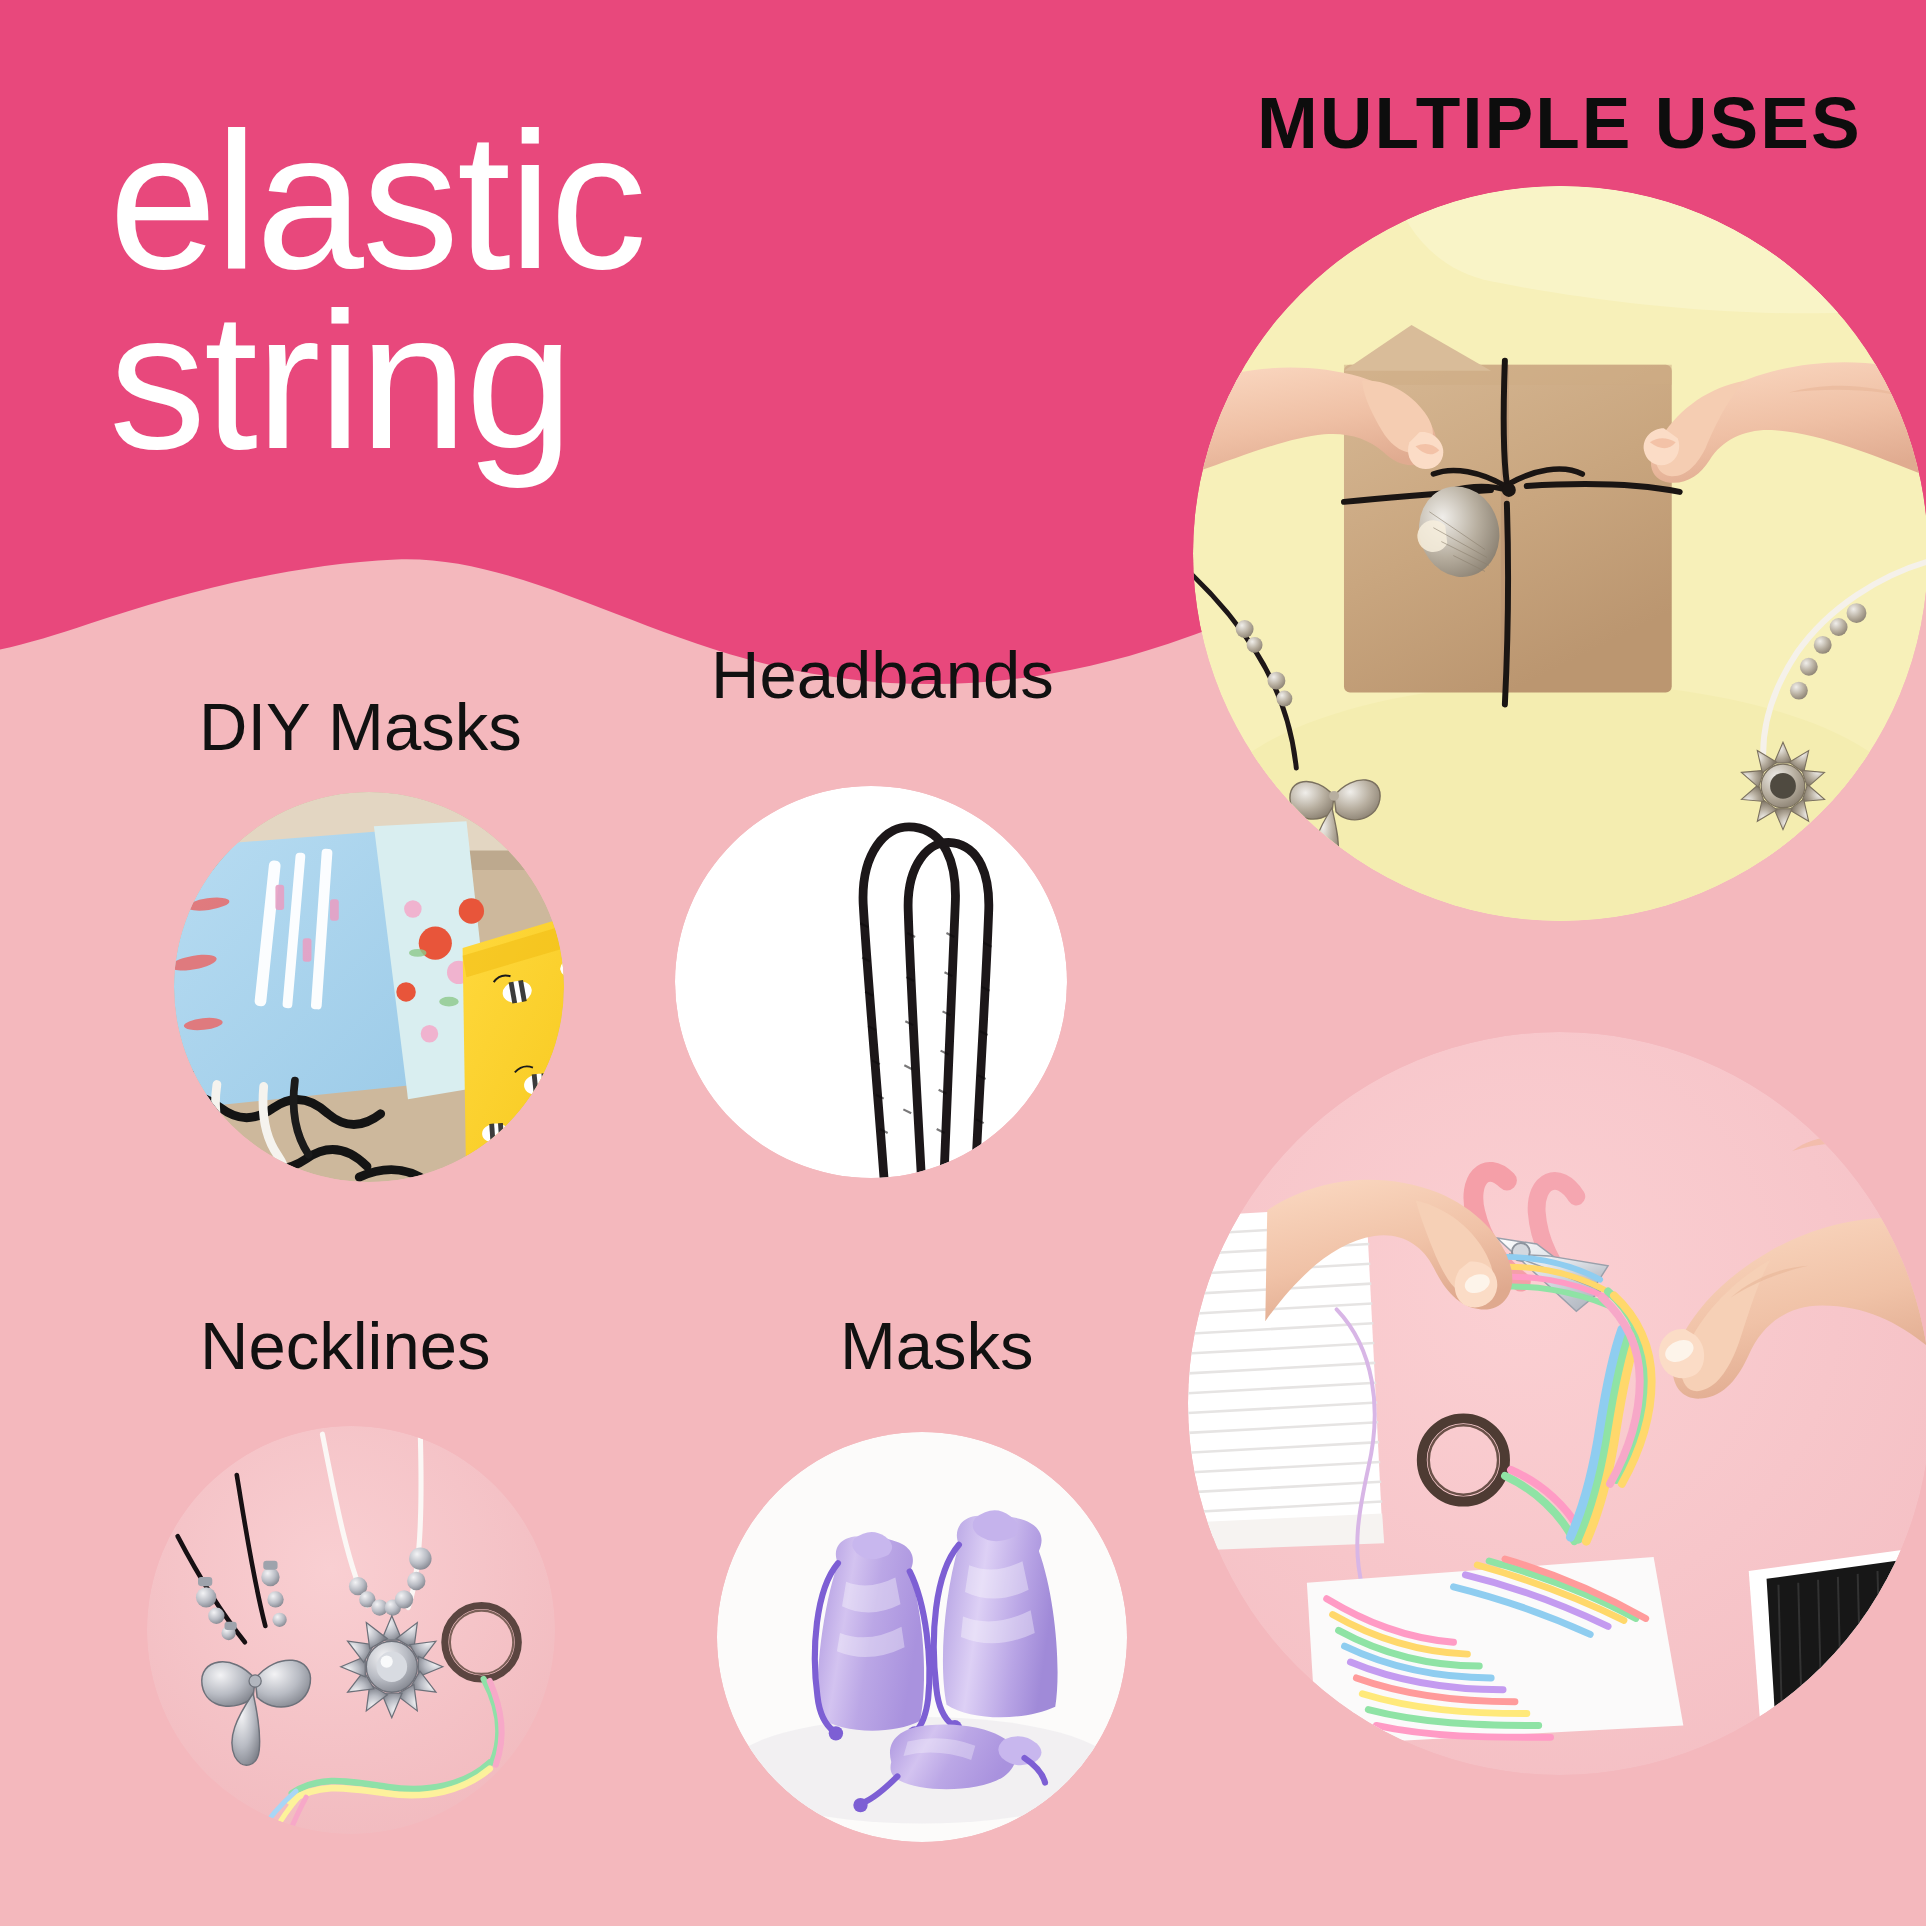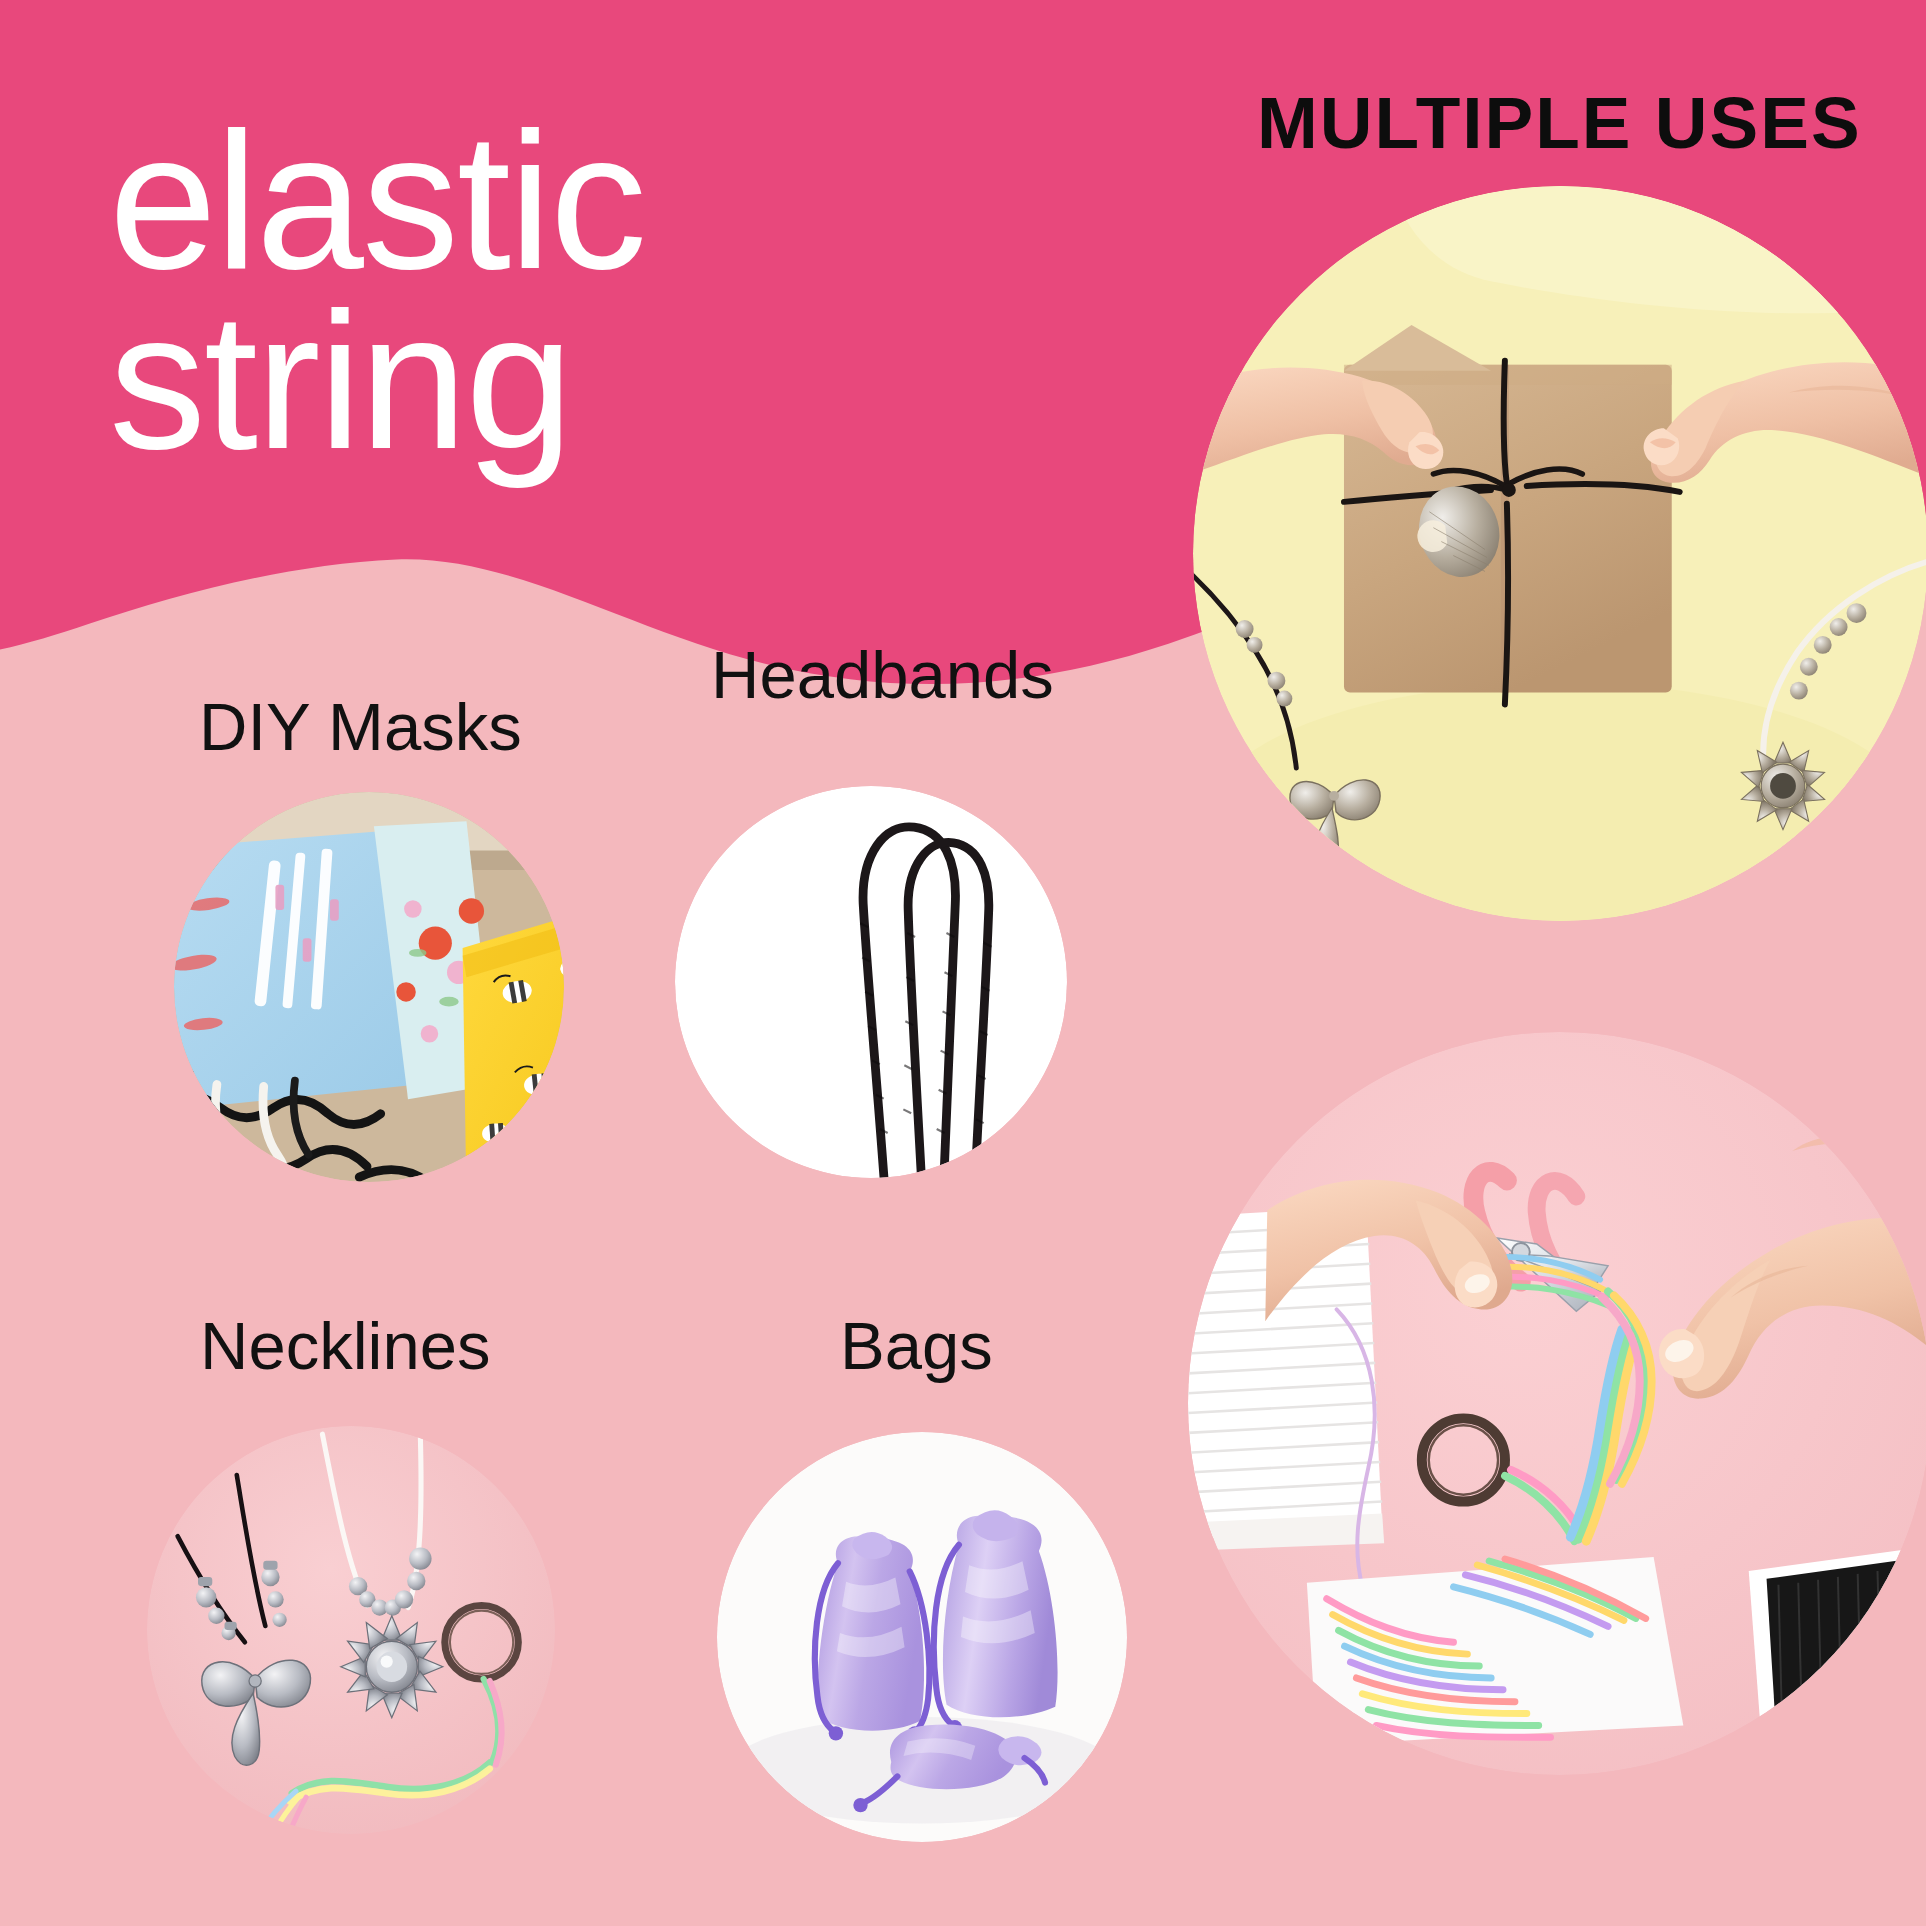--- a/index.html
+++ b/index.html
@@ -100,21 +100,21 @@
   <div class="headline">
     <span class="l1">elastic</span>
     <span class="l2">string</span>
   </div>
 
   <div class="multiple-uses">MULTIPLE USES</div>
 
   <div class="cap cap-masks">DIY Masks</div>
   <div class="cap cap-headbands">Headbands</div>
   <div class="cap cap-necklines">Necklines</div>
-  <div class="cap cap-bags">Bags</div>
+  <div class="cap cap-bags">Masks</div>
 
   <div class="circ c-masks">
     <svg viewBox="0 0 400 400" xmlns="http://www.w3.org/2000/svg">
       <defs>
         <clipPath id="clipMask">
             <circle cx="200" cy="200" r="200"></circle>
           </clipPath>
         <linearGradient id="mkBlue" x1="0" y1="0" x2="1" y2="1">
           <stop offset="0%" stop-color="#b9ddf2"></stop>
             <stop offset="100%" stop-color="#9ccbe8"></stop>

